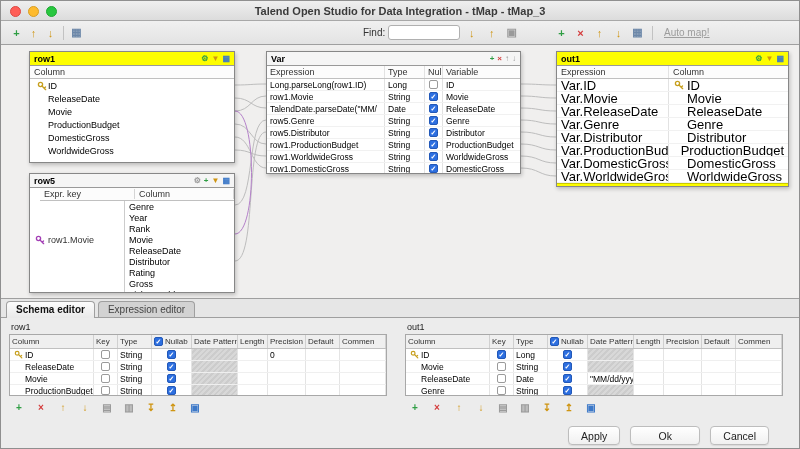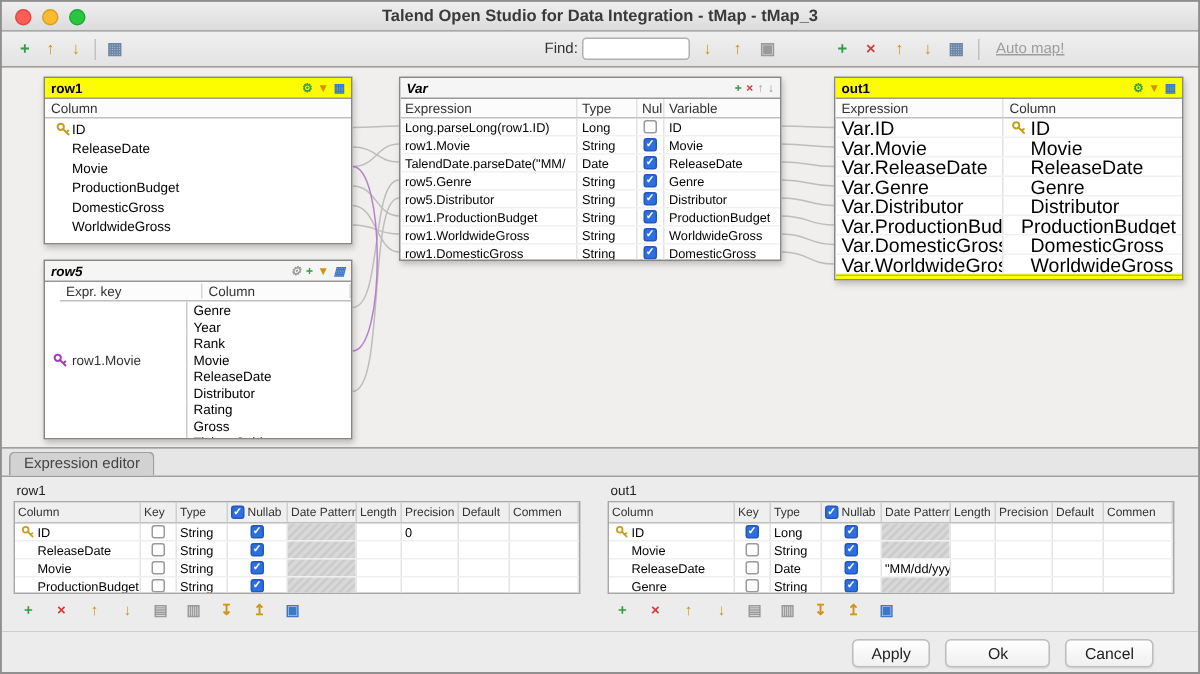--- a/index.html
+++ b/index.html
@@ -1,17 +1,17 @@
 <!DOCTYPE html>
 <html><head>
 <meta charset="utf-8">
 <style>
   * { box-sizing: border-box; margin: 0; padding: 0; }
   body { margin: 0; background: #9a9a9a; font-family: "Liberation Sans", sans-serif; }
-  .window { width: 800px; height: 449px; background: #737373; position: relative; overflow: hidden; border: 1px solid #8f8f8f; }
+  .window { width: 800px; height: 449px; background: #be185d; position: relative; overflow: hidden; border: 1px solid #8f8f8f; }
 
   
   .titlebar { height: 20px; background: linear-gradient(#efefef,#dcdcdc); border-bottom: 1px solid #a8a8a8; display: flex; align-items: center; position: relative; }
   .traffic { position: absolute; left: 9px; top: 5px; display: flex; gap: 7px; }
   .tl { width: 11px; height: 11px; border-radius: 50%; display: inline-block; }
   .tl.r { background: #ff5e57; border: 1px solid #dd4842; }
   .tl.y { background: #febb2e; border: 1px solid #d89e24; }
   .tl.g { background: #28c73f; border: 1px solid #1ea832; }
   .title { flex: 1; text-align: center; font-size: 11px; font-weight: bold; color: #3a3a3a; }
 
@@ -34,21 +34,21 @@
   .lines path.join { stroke: #b481c9; }
 
   .panel { position: absolute; background: #fff; border: 1px solid #878787; box-shadow: 1px 2px 4px rgba(0,0,0,.22); font-size: 9px; z-index: 1; overflow: hidden; }
   #p-row1 { left: 28px; top: 6px;   width: 206px; height: 112px; }
   #p-row5 { left: 28px; top: 128px; width: 206px; height: 120px; }
   #p-var  { left: 265px; top: 6px;  width: 255px; height: 123px; }
   #p-out1 { left: 555px; top: 6px;  width: 233px; height: 136px; }
 
   .phead { height: 14px; display: flex; align-items: center; padding: 0 4px; border-bottom: 1px solid #999; font-weight: bold; }
   .phead.yellow { background: #fdfd00; }
-  .phead.plain { background: #f5f5f5; font-style: italic; }
+  .phead.plain { background: #f5f5f5; }
   .picons { margin-left: auto; display: flex; gap: 3px; align-items: center; }
   .picon { font-size: 8px; line-height: 1; position: relative; }
 
   .subhead { height: 13px; display: flex; align-items: center; border-bottom: 1px solid #c0c0c0; color: #333; padding: 0 4px; background: #fcfcfc; }
   .trow { height: 13px; display: flex; align-items: center; padding-left: 6px; }
   .icon-slot { width: 12px; display: inline-flex; justify-content: center; }
   .r5grid { display: grid; grid-template-columns: 95px 1fr; align-items: stretch; }
   .r5row { height: 11px; }
   .r5-expr { border-right: 1px solid #ccc; display: flex; align-items: center; padding-left: 4px; color: #333; gap: 2px; }
   .r5-col { display: flex; align-items: center; padding-left: 4px; }
@@ -417,20 +417,21 @@
           <div class="oc last">
             <span class="icon-slot"></span>
             <span>WorldwideGross</span>
           </div>
         </div>
       <div class="out-strip"></div>
     </div>
   </div>
 
   <div class="tabs">
+    <span class="tab active">Schema editor</span>
     <span class="tab">Expression editor</span>
   </div>
 
   <div class="schema-area">
 
     <div class="sgroup">
       <div class="glabel">row1</div>
       <div class="stable">
         <div class="shead">
           <div>Column</div>

